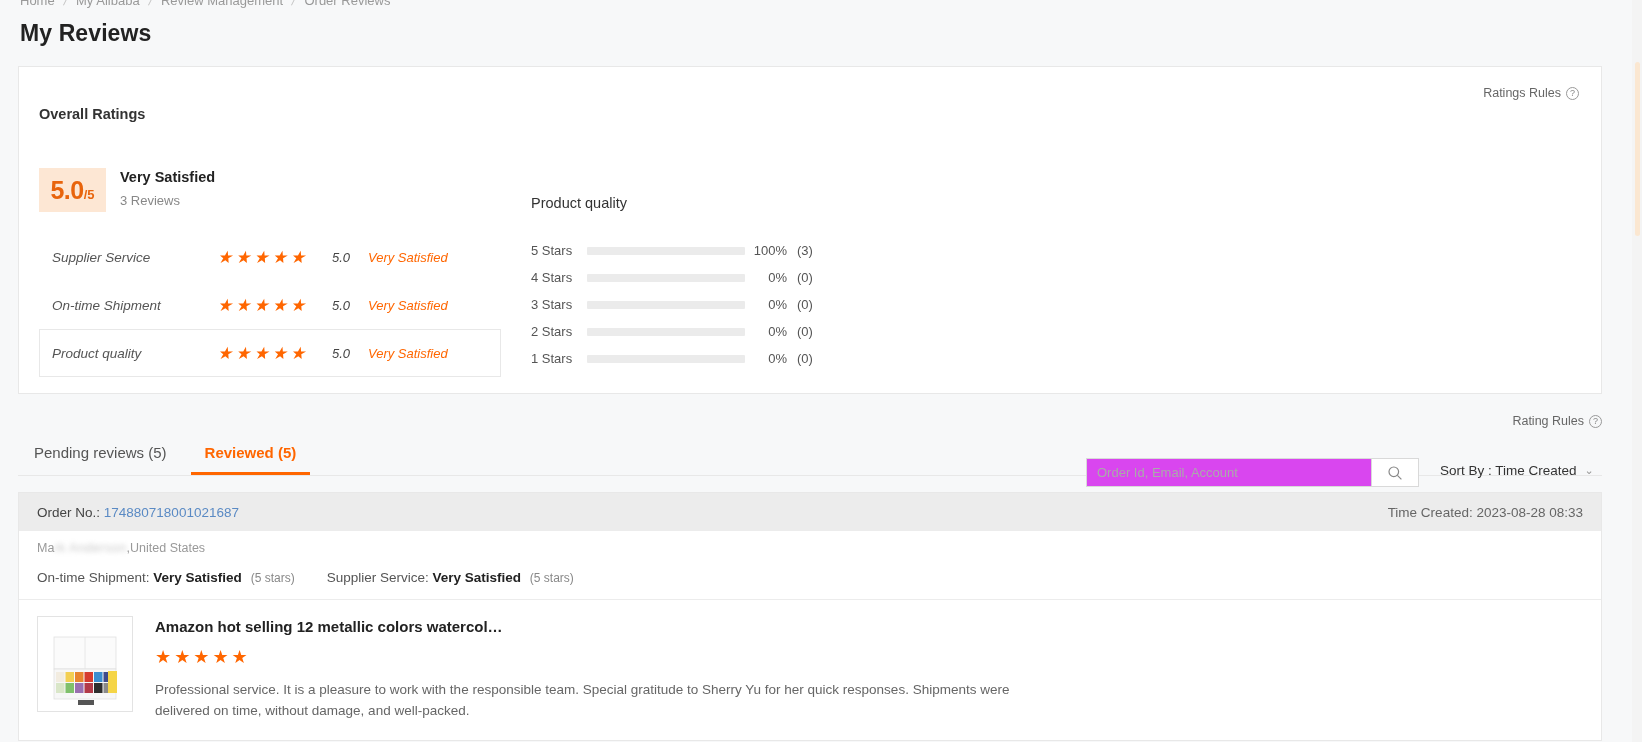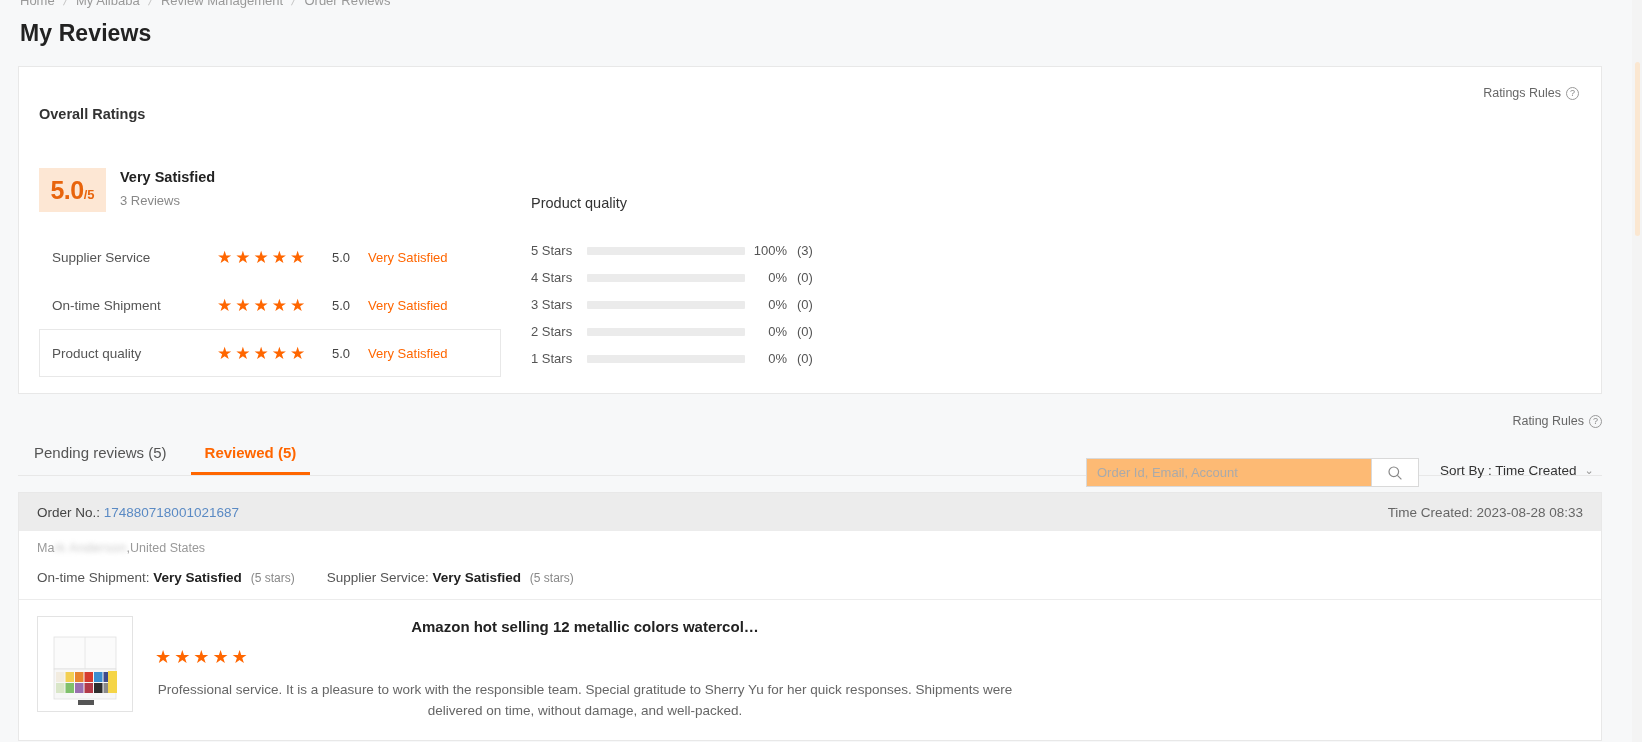--- a/index.html
+++ b/index.html
@@ -103,20 +103,21 @@
   }
   .score-text .count {
     font-size: 13px; color: #888; margin-top: 5px;
   }
 
   
   .metrics {
     position: absolute;
     top: 166px; left: 20px;
     width: 462px;
+    font-style: italic;
   }
   .metric-row {
     display: flex;
     align-items: center;
     height: 48px;
     padding-left: 12px;
     border: 1px solid transparent;
   }
   .metric-row.highlighted {
     border-color: #e8e8e8;
@@ -242,21 +243,21 @@
     display: flex;
     align-items: center;
   }
   .search-input {
     width: 285px; height: 29px;
     border: 1px solid #d9d9d9;
     border-right: none;
     padding: 0 10px;
     font-size: 13px;
     color: #333;
-    background: #fdba74;
+    background: #d946ef;
     outline: none;
     font-family: "Liberation Sans", sans-serif;
   }
   .search-input::placeholder { color: #aaa; }
   .search-btn {
     width: 48px; height: 29px;
     border: 1px solid #d9d9d9;
     background: #fff;
     display: flex;
     align-items: center; justify-content: center;
@@ -337,21 +338,21 @@
   .thumb {
     width: 96px; height: 96px;
     border: 1px solid #e3e3e3;
     background: #fff;
     display: flex;
     align-items: flex-end;
     justify-content: center;
     flex: none;
     overflow: hidden;
   }
-  .product-info { padding-top: 2px; text-align: center; }
+  .product-info { padding-top: 2px; }
   .product-title {
     font-size: 15px;
     font-weight: 700;
     color: #222;
   }
   .product-stars {
     margin-top: 13px;
     display: flex; gap: 3px;
   }
   .product-stars .star { font-size: 18px; }

